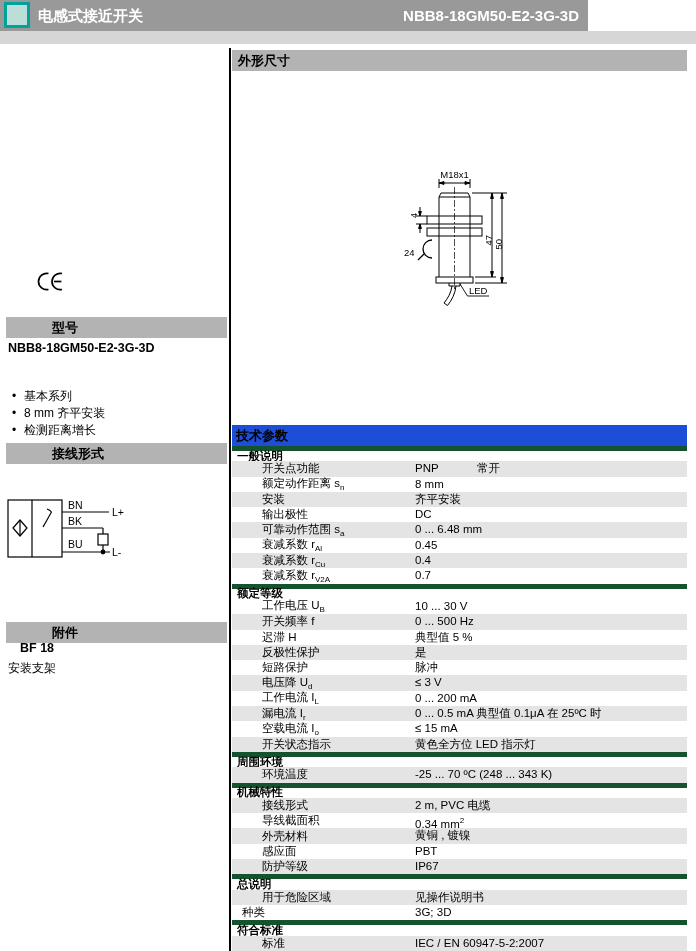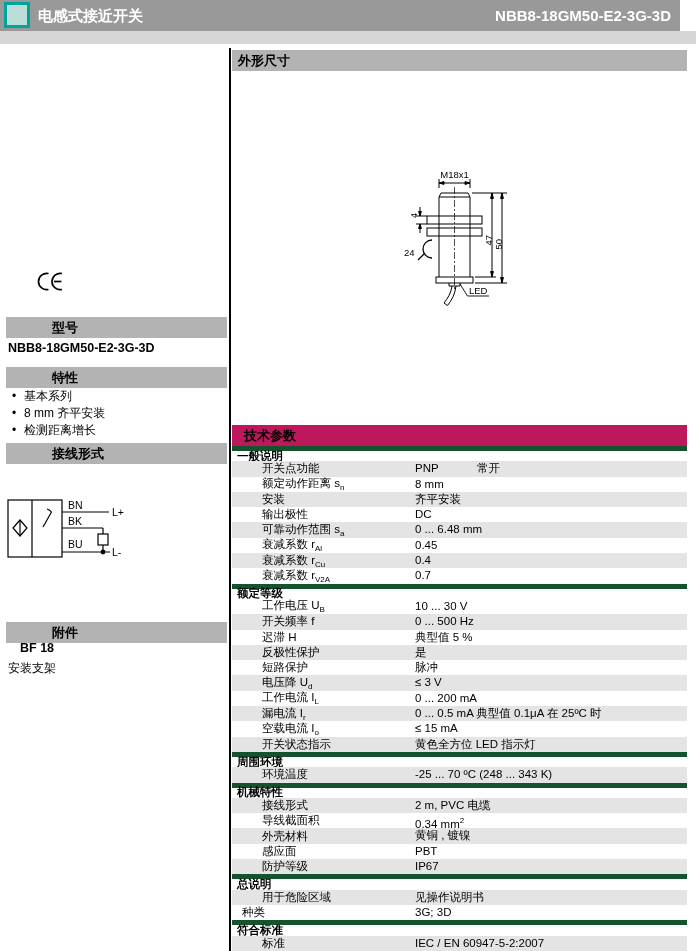--- a/index.html
+++ b/index.html
@@ -1,19 +1,19 @@
 <!DOCTYPE html>
 <html><head>
 <meta charset="utf-8">
 <style>
   html,body{margin:0;padding:0;background:#fff;}
   .page{position:relative;width:696px;height:951px;background:#fff;overflow:hidden;
         font-family:"Liberation Sans","DejaVu Sans",sans-serif;color:#000;}
   
-  .topbar{position:absolute;left:0;top:0;width:680px;height:31px;background:#999;}
+  .topbar{position:absolute;left:0;top:0;width:588px;height:31px;background:#999;}
   .logo-box{position:absolute;left:4px;top:2px;width:26px;height:26px;background:#bcded9;
             border:3px solid #00a39b;box-sizing:border-box;}
   .topbar-title{position:absolute;left:38px;top:0;height:31px;line-height:31px;
                 color:#fff;font-weight:bold;font-size:15px;}
   .topbar-model{position:absolute;right:9px;top:0;height:31px;line-height:31px;
                 color:#fff;font-weight:bold;font-size:15px;}
   .substrip{position:absolute;left:0;top:31px;width:696px;height:13px;background:#d6d6d6;}
   .divider{position:absolute;left:229px;top:48px;width:2px;height:903px;background:#000;}
   
   .bar{position:absolute;height:21px;background:#b3b3b3;font-weight:bold;font-size:13px;
@@ -22,22 +22,22 @@
   .bar-right{left:232px;width:455px;}
   
   .model-text{position:absolute;left:8px;top:341px;font-weight:bold;font-size:12.5px;}
   .features{position:absolute;left:8px;top:388px;font-size:12px;}
   .feat-item{height:17px;line-height:17px;}
   .feat-item .blt{display:inline-block;width:16px;padding-left:4px;box-sizing:border-box;}
   .acc-name{position:absolute;left:20px;top:641px;font-weight:bold;font-size:12.5px;}
   .acc-desc{position:absolute;left:8px;top:660px;font-size:12px;}
   
   .tech{position:absolute;left:232px;top:425px;width:455px;}
-  .tech-bar{height:21px;background:#be185d;font-weight:bold;font-size:13px;
-            line-height:21px;padding-left:12px;box-sizing:border-box;}
+  .tech-bar{height:21px;background:#1d4ed8;font-weight:bold;font-size:13px;
+            line-height:21px;padding-left:4px;box-sizing:border-box;}
   .t-row{position:relative;height:15.3px;font-size:11.5px;display:flex;align-items:center;
          box-sizing:border-box;}
   .t-row.shaded{background:#e4e4e4;}
   .t-row.section{font-weight:bold;border-top:5px solid #14532d;padding-left:5px;}
   .t-row.data{padding-left:30px;}
   .t-row.data.indent{padding-left:10px;}
   .t-label sub{font-size:8px;}
   .t-val{position:absolute;left:183px;top:0;height:15.3px;line-height:15.3px;white-space:nowrap;}
   .t-val sup{font-size:8px;}
   .t-val2{position:absolute;left:245px;top:0;height:15.3px;line-height:15.3px;}
@@ -61,21 +61,20 @@
     <g stroke="#000" stroke-width="1.7" fill="none">
       <path d="M15.5,2.5 A8.2,8.2 0 1 0 15.5,18.5"></path>
       <path d="M29,2.5 A8.2,8.2 0 1 0 29,18.5"></path>
       <line x1="21" y1="10.5" x2="28.4" y2="10.5"></line>
     </g>
   </svg>
 
   <div class="bar bar-left" style="top:317px;">型号</div>
   <div class="model-text">NBB8-18GM50-E2-3G-3D</div>
 
-  <div class="bar bar-left" style="top:367px;">特性</div>
   <div class="features">
     <div class="feat-item"><span class="blt">•</span><span>基本系列</span></div>
     <div class="feat-item"><span class="blt">•</span><span>8 mm 齐平安装</span></div>
     <div class="feat-item"><span class="blt">•</span><span>检测距离增长</span></div>
   </div>
 
   <div class="bar bar-left" style="top:443px;">接线形式</div>
   <svg style="position:absolute;left:6px;top:488px;" width="130" height="75" viewBox="0 0 130 75">
     <g stroke="#000" stroke-width="1.2" fill="none">
       <rect x="2" y="12" width="54" height="57"></rect>

